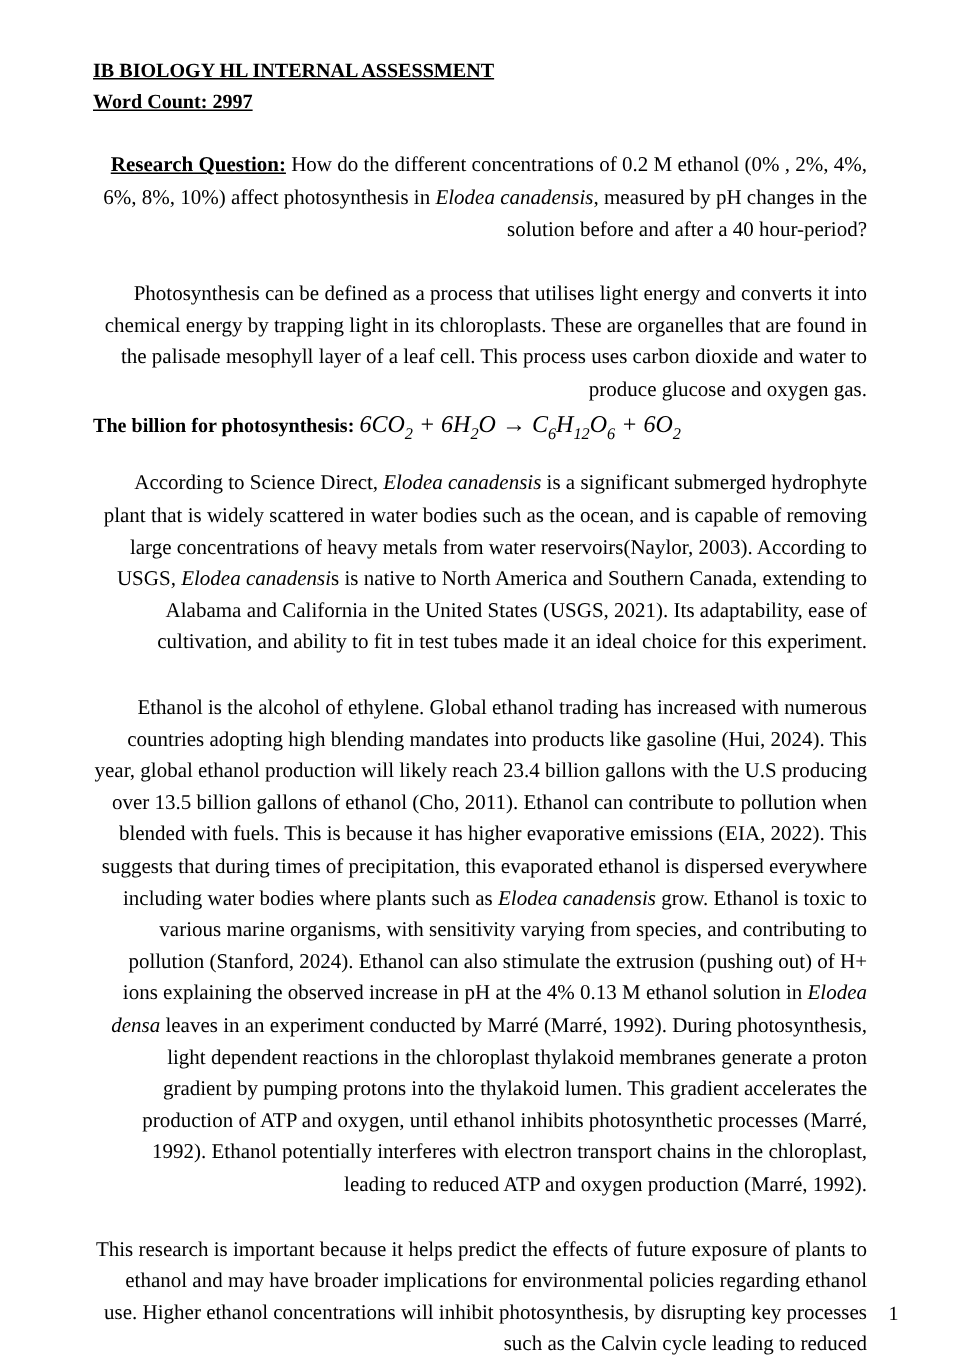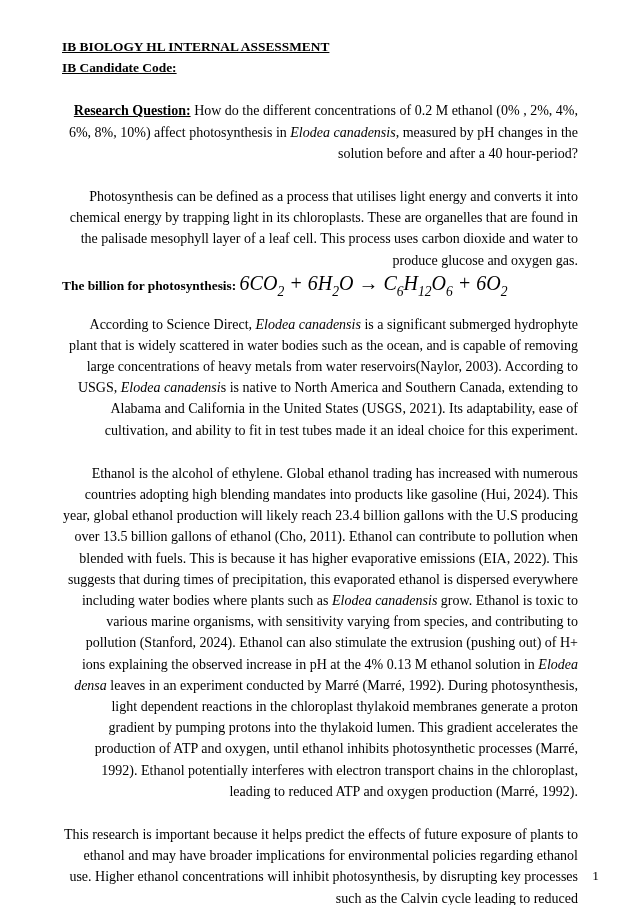--- a/index.html
+++ b/index.html
@@ -50,21 +50,21 @@
   }
   i, .ital {
     font-style: italic;
   }
   .gap-sm { height: 10px; }
   .gap-md { height: 20px; }
   .gap-lg { height: 21px; }
   .eq {
     font-family: "Liberation Serif", "DejaVu Serif", serif;
     font-style: italic;
-    font-size: 20px;
+    font-size: 16px;
     white-space: nowrap;
     text-align: right;
   }
   .eq sub {
     font-size: 0.68em;
     vertical-align: -0.42em;
     font-style: italic;
   }
   .eqline {
     font-size: 13.4px;
@@ -82,21 +82,21 @@
   .arrow { font-style: normal; }
 </style>
 </head>
 <body>
 
 <div class="page">
 
   <div class="content">
 
     <div class="hdr">IB BIOLOGY HL INTERNAL ASSESSMENT</div>
-    <div class="hdr">IB Candidate Code: </div>
+    <div class="hdr">Word Count: 2997</div>
 
     <div class="gap-lg"></div>
 
     <p class="para"><span class="lead">Research Question:</span><span> How do the different concentrations of 0.2 M ethanol (0% , 2%, 4%, 6%, 8%, 10%) affect photosynthesis in </span><i>Elodea canadensis</i><span>, measured by pH changes in the solution before and after a 40 hour-period?</span></p>
 
     <div class="gap-md"></div>
 
 
     <p class="para">Photosynthesis can be defined as a process that utilises light energy and converts it into chemical energy by trapping light in its chloroplasts. These are organelles that are found in the palisade mesophyll layer of a leaf cell. This process uses carbon dioxide and water to produce glucose and oxygen gas.</p>
 

